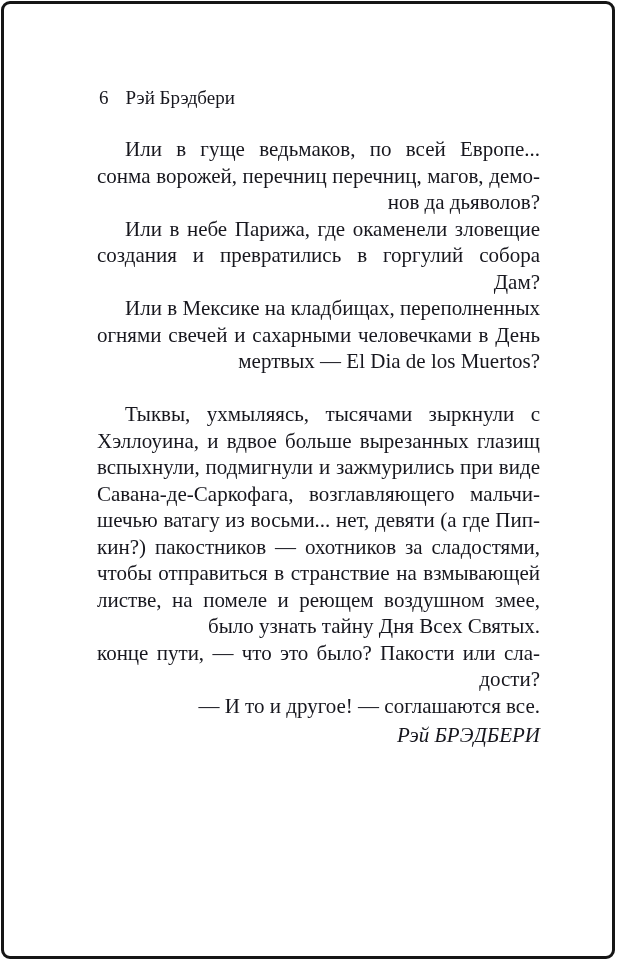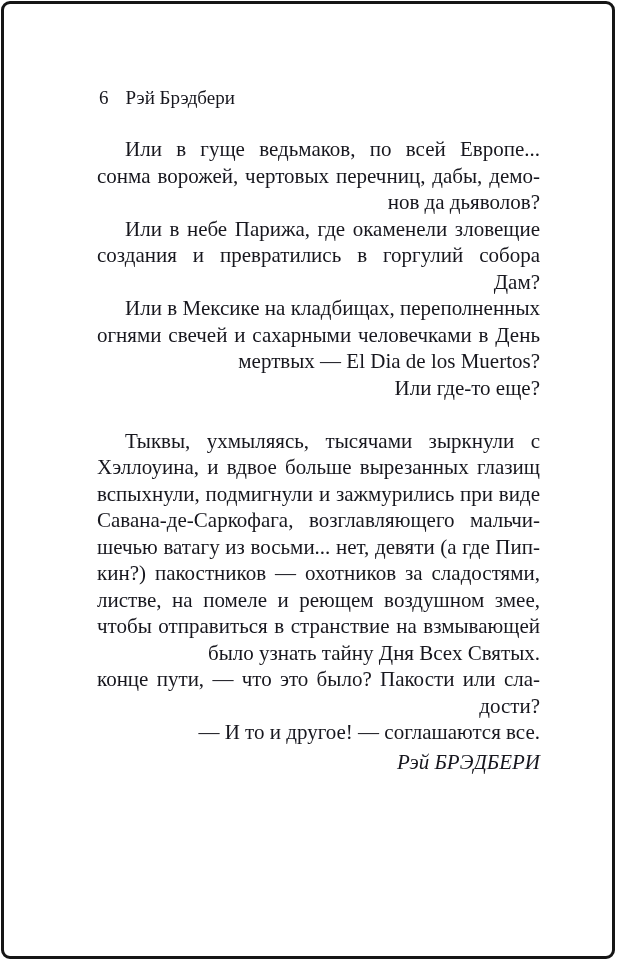--- a/index.html
+++ b/index.html
@@ -72,37 +72,36 @@
 <div class="page">
   <div class="frame"></div>
 
   <div class="running-header">
     <span class="page-number">6</span><span>Рэй Брэдбери</span>
   </div>
 
   <div class="body-text">
 
     <div class="line indent j">Или в гуще ведьмаков, по всей Европе... среди</div>
-      <div class="line j">сонма ворожей, чертовых перечниц, дабы, демо-</div>
+      <div class="line j">сонма ворожей, перечниц перечниц, магов, демо-</div>
       <div class="line">нов да дьяволов?</div>
       <div class="line indent j">Или в небе Парижа, где окаменели зловещие</div>
       <div class="line j">создания и превратились в горгулий собора Нотр-</div>
       <div class="line">Дам?</div>
       <div class="line indent j">Или в Мексике на кладбищах, переполненных</div>
       <div class="line j">огнями свечей и сахарными человечками в День</div>
       <div class="line">мертвых — El Dia de los Muertos?</div>
-      <div class="line indent">Или где-то еще?</div>
       <div class="line"></div>
       <div class="line indent j">Тыквы, ухмыляясь, тысячами зыркнули с Древа</div>
       <div class="line j">Хэллоуина, и вдвое больше вырезанных глазищ</div>
       <div class="line j">вспыхнули, подмигнули и зажмурились при виде</div>
       <div class="line j">Савана-де-Саркофага, возглавляющего мальчи-</div>
       <div class="line j">шечью ватагу из восьми... нет, девяти (а где Пип-</div>
       <div class="line j">кин?) пакостников — охотников за сладостями,</div>
+      <div class="line j">чтобы отправиться в странствие на взмывающей</div>
       <div class="line j">листве, на помеле и реющем воздушном змее,</div>
-      <div class="line j">чтобы отправиться в странствие на взмывающей</div>
       <div class="line">было узнать тайну Дня Всех Святых.</div>
       <div class="line j">конце пути, — что это было? Пакости или сла-</div>
       <div class="line">дости?</div>
       <div class="line indent">— И то и другое! — соглашаются все.</div>
       <div class="signature">Рэй БРЭДБЕРИ</div>
   </div>
 </div>
 
 </body></html>

